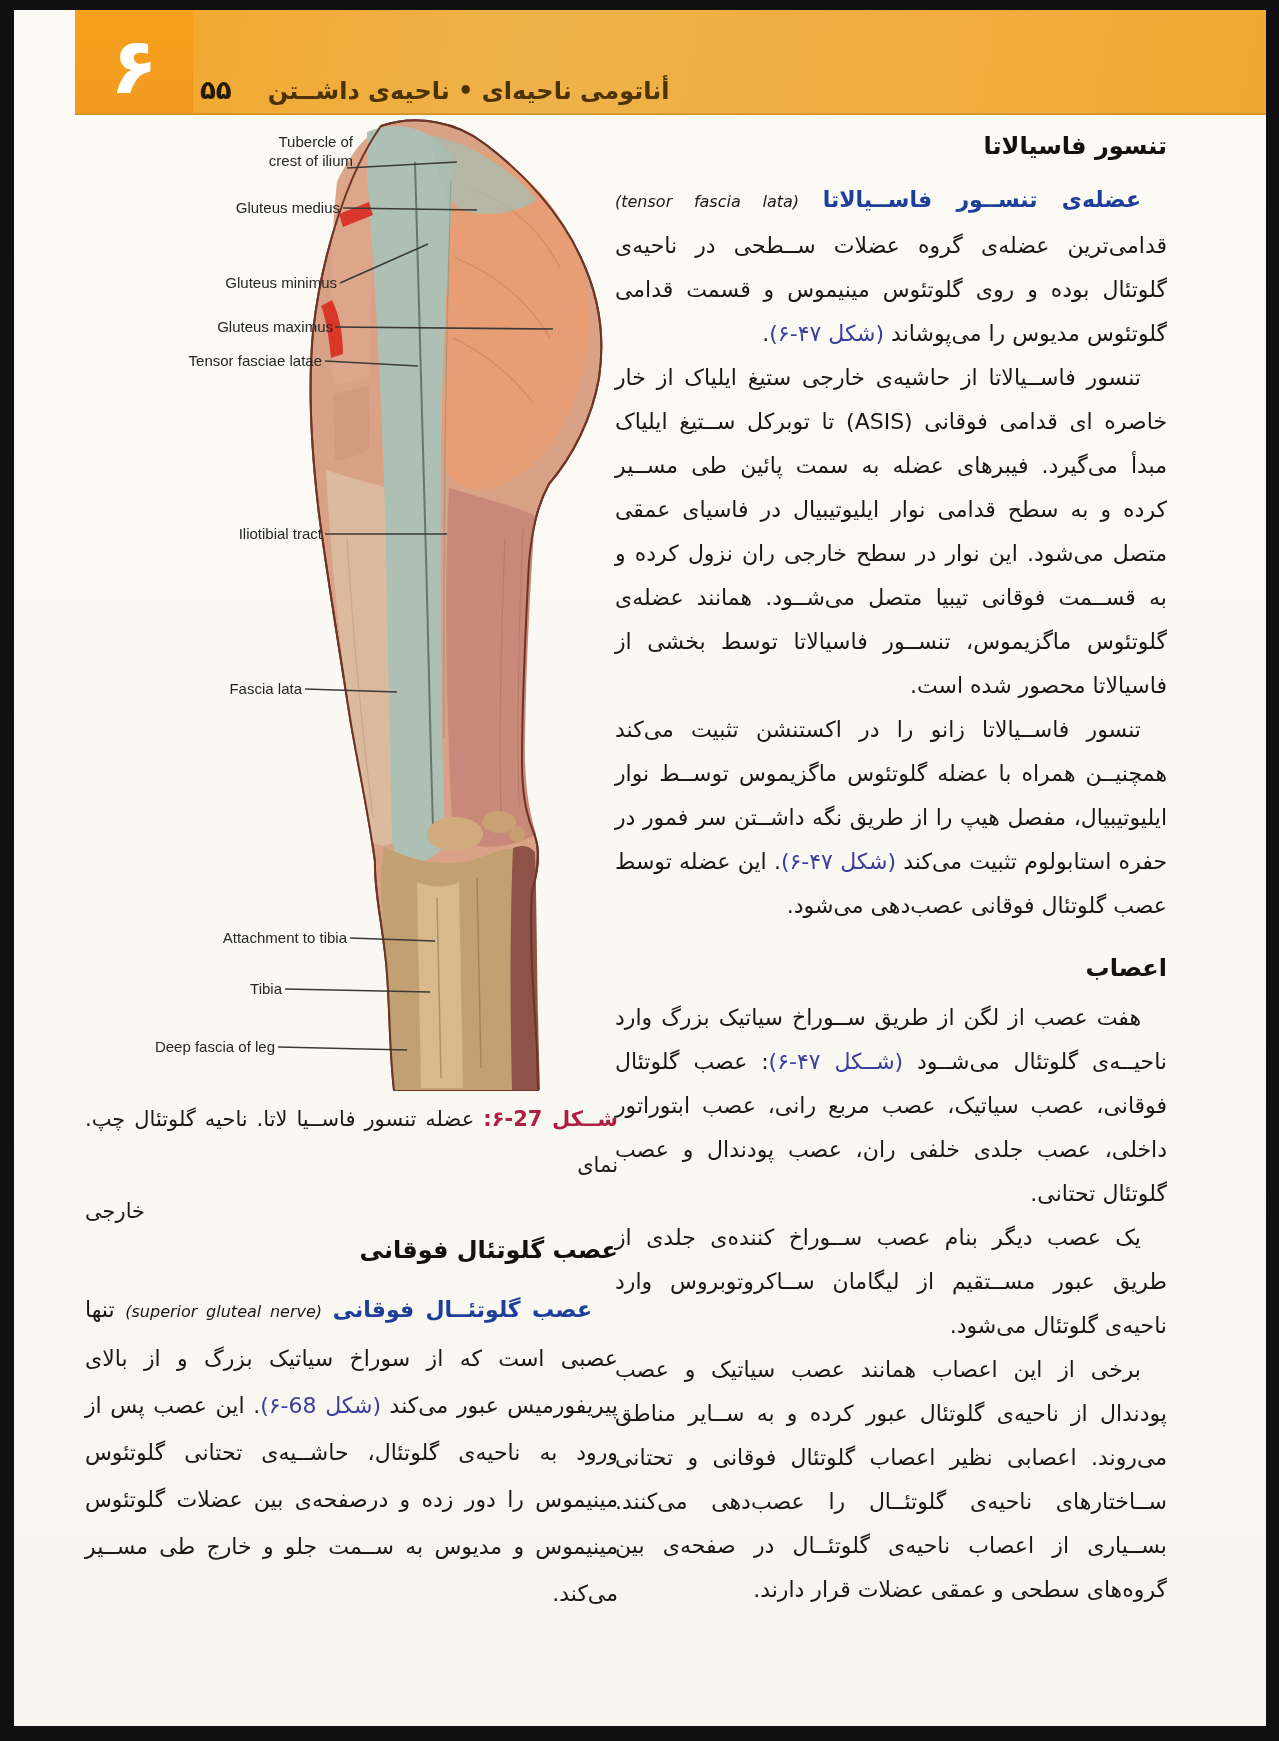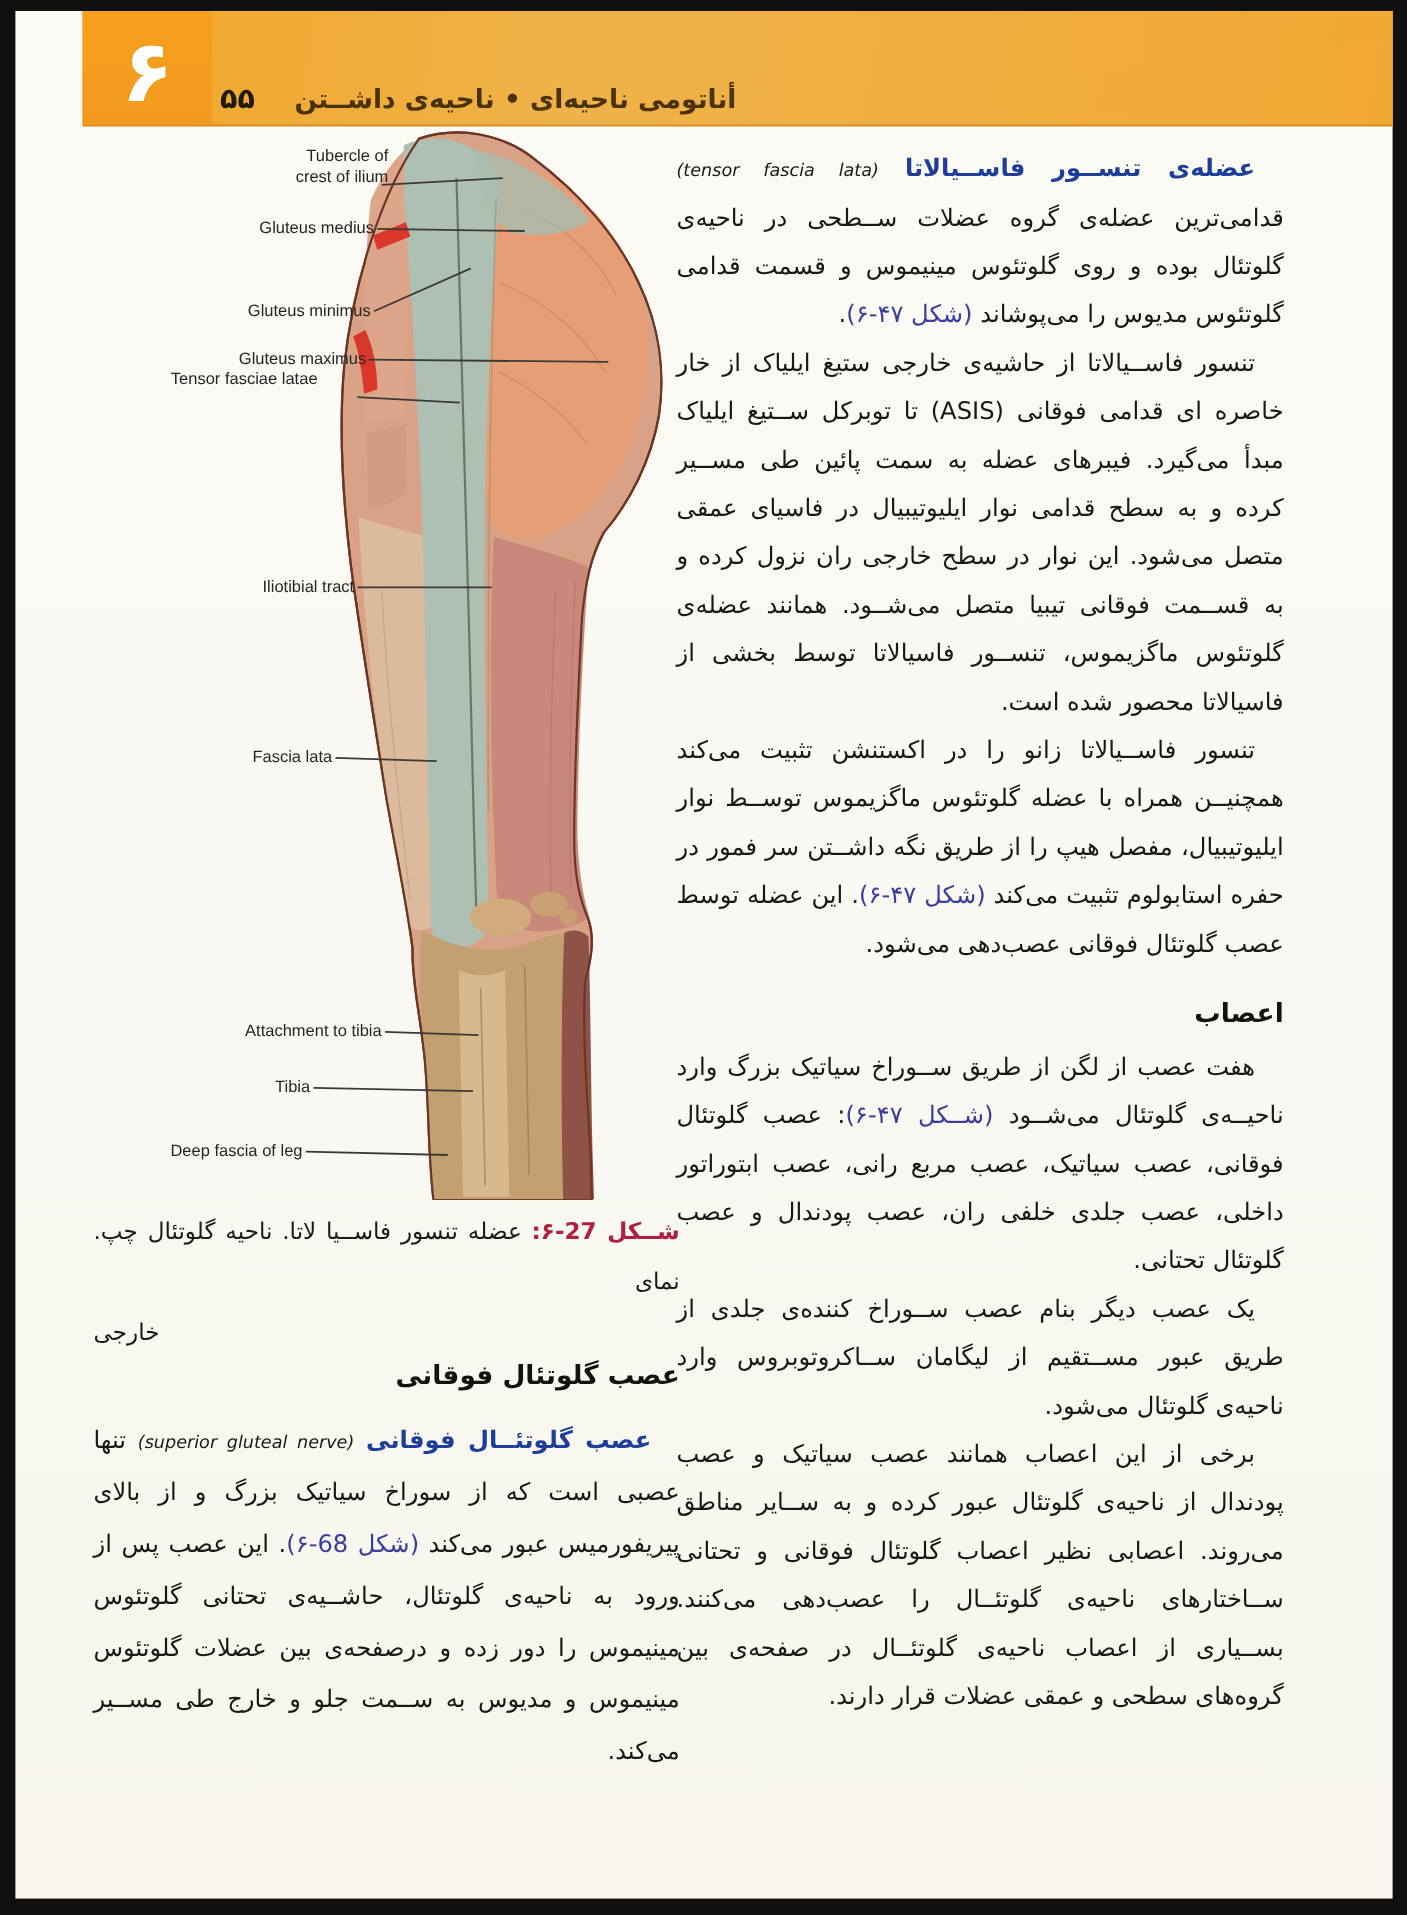--- a/index.html
+++ b/index.html
@@ -38,21 +38,21 @@
   .figure svg{position:absolute;left:0;top:0;width:540px;height:975px;}
   .flabel{
     position:absolute;font-family:"Liberation Sans",sans-serif;
     font-size:15px;line-height:19px;color:#262626;text-align:right;
     white-space:pre-line;
   }
   .lab1{left:118px;top:14px;width:150px;text-align:right;}
   .lab2{left:55px;top:80px;width:200px;}
   .lab3{left:52px;top:155px;width:200px;}
   .lab4{left:48px;top:199px;width:200px;}
-  .lab5{left:37px;top:217px;width:200px;text-align:center;}
+  .lab5{left:37px;top:233px;width:200px;}
   .lab6{left:37px;top:406px;width:200px;}
   .lab7{left:17px;top:561px;width:200px;}
   .lab8{left:62px;top:810px;width:200px;}
   .lab9{left:0px;top:861px;width:197px;}
   .lab10{left:0px;top:919px;width:190px;}
   
   .caption{
     position:absolute;left:71px;top:1086px;width:533px;direction:rtl;
     font-size:21px;line-height:46px;color:#1c1a17;
   }
@@ -172,20 +172,21 @@
     <div class="cap2">خارجی</div>
   </div>
 
   <div class="lc-head">عصب گلوتئال فوقانی</div>
   <div class="lc-par">
     <p class="par"><span class="lead">عصب گلوتئــال فوقانی</span>
       <span class="latin" dir="ltr">(superior gluteal nerve)</span><span> تنها عصبی است که از سوراخ سیاتیک بزرگ و از بالای پیریفورمیس عبور می‌کند </span><span class="ref">(شکل 68-۶)</span><span>. این عصب پس از ورود به ناحیه‌ی گلوتئال، حاشــیه‌ی تحتانی گلوتئوس مینیموس را دور زده و درصفحه‌ی بین عضلات گلوتئوس مینیموس و مدیوس به ســمت جلو و خارج طی مســیر می‌کند.</span></p>
   </div>
 
   <div class="rc">
+    <h3>تنسور فاسیالاتا</h3>
     <p class="par"><span class="lead">عضله‌ی تنســور فاســیالاتا</span>
       <span class="latin" dir="ltr">(tensor fascia lata)</span><span> قدامی‌ترین عضله‌ی گروه عضلات ســطحی در ناحیه‌ی گلوتئال بوده و روی گلوتئوس مینیموس و قسمت قدامی گلوتئوس مدیوس را می‌پوشاند </span><span class="ref">(شکل ۴۷-۶)</span><span>.</span></p>
     <p class="par">تنسور فاســیالاتا از حاشیه‌ی خارجی ستیغ ایلیاک از خار خاصره ای قدامی فوقانی (ASIS) تا توبرکل ســتیغ ایلیاک مبدأ می‌گیرد. فیبرهای عضله به سمت پائین طی مســیر کرده و به سطح قدامی نوار ایلیوتیبیال در فاسیای عمقی متصل می‌شود. این نوار در سطح خارجی ران نزول کرده و به قســمت فوقانی تیبیا متصل می‌شــود. همانند عضله‌ی گلوتئوس ماگزیموس، تنســور فاسیالاتا توسط بخشی از فاسیالاتا محصور شده است.</p>
     <p class="par"><span>تنسور فاســیالاتا زانو را در اکستنشن تثبیت می‌کند همچنیــن همراه با عضله گلوتئوس ماگزیموس توســط نوار ایلیوتیبیال، مفصل هیپ را از طریق نگه داشــتن سر فمور در حفره استابولوم تثبیت می‌کند </span><span class="ref">(شکل ۴۷-۶)</span><span>. این عضله توسط عصب گلوتئال فوقانی عصب‌دهی می‌شود.</span></p>
     <h3 class="h2">اعصاب</h3>
     <p class="par"><span>هفت عصب از لگن از طریق ســوراخ سیاتیک بزرگ وارد ناحیــه‌ی گلوتئال می‌شــود </span><span class="ref">(شــکل ۴۷-۶)</span><span>: عصب گلوتئال فوقانی، عصب سیاتیک، عصب مربع رانی، عصب ابتوراتور داخلی، عصب جلدی خلفی ران، عصب پودندال و عصب گلوتئال تحتانی.</span></p>
     <p class="par">یک عصب دیگر بنام عصب ســوراخ کننده‌ی جلدی از طریق عبور مســتقیم از لیگامان ســاکروتوبروس وارد ناحیه‌ی گلوتئال می‌شود.</p>
     <p class="par">برخی از این اعصاب همانند عصب سیاتیک و عصب پودندال از ناحیه‌ی گلوتئال عبور کرده و به ســایر مناطق می‌روند. اعصابی نظیر اعصاب گلوتئال فوقانی و تحتانی ســاختارهای ناحیه‌ی گلوتئــال را عصب‌دهی می‌کنند. بســیاری از اعصاب ناحیه‌ی گلوتئــال در صفحه‌ی بین گروه‌های سطحی و عمقی عضلات قرار دارند.</p>
   </div>
 

